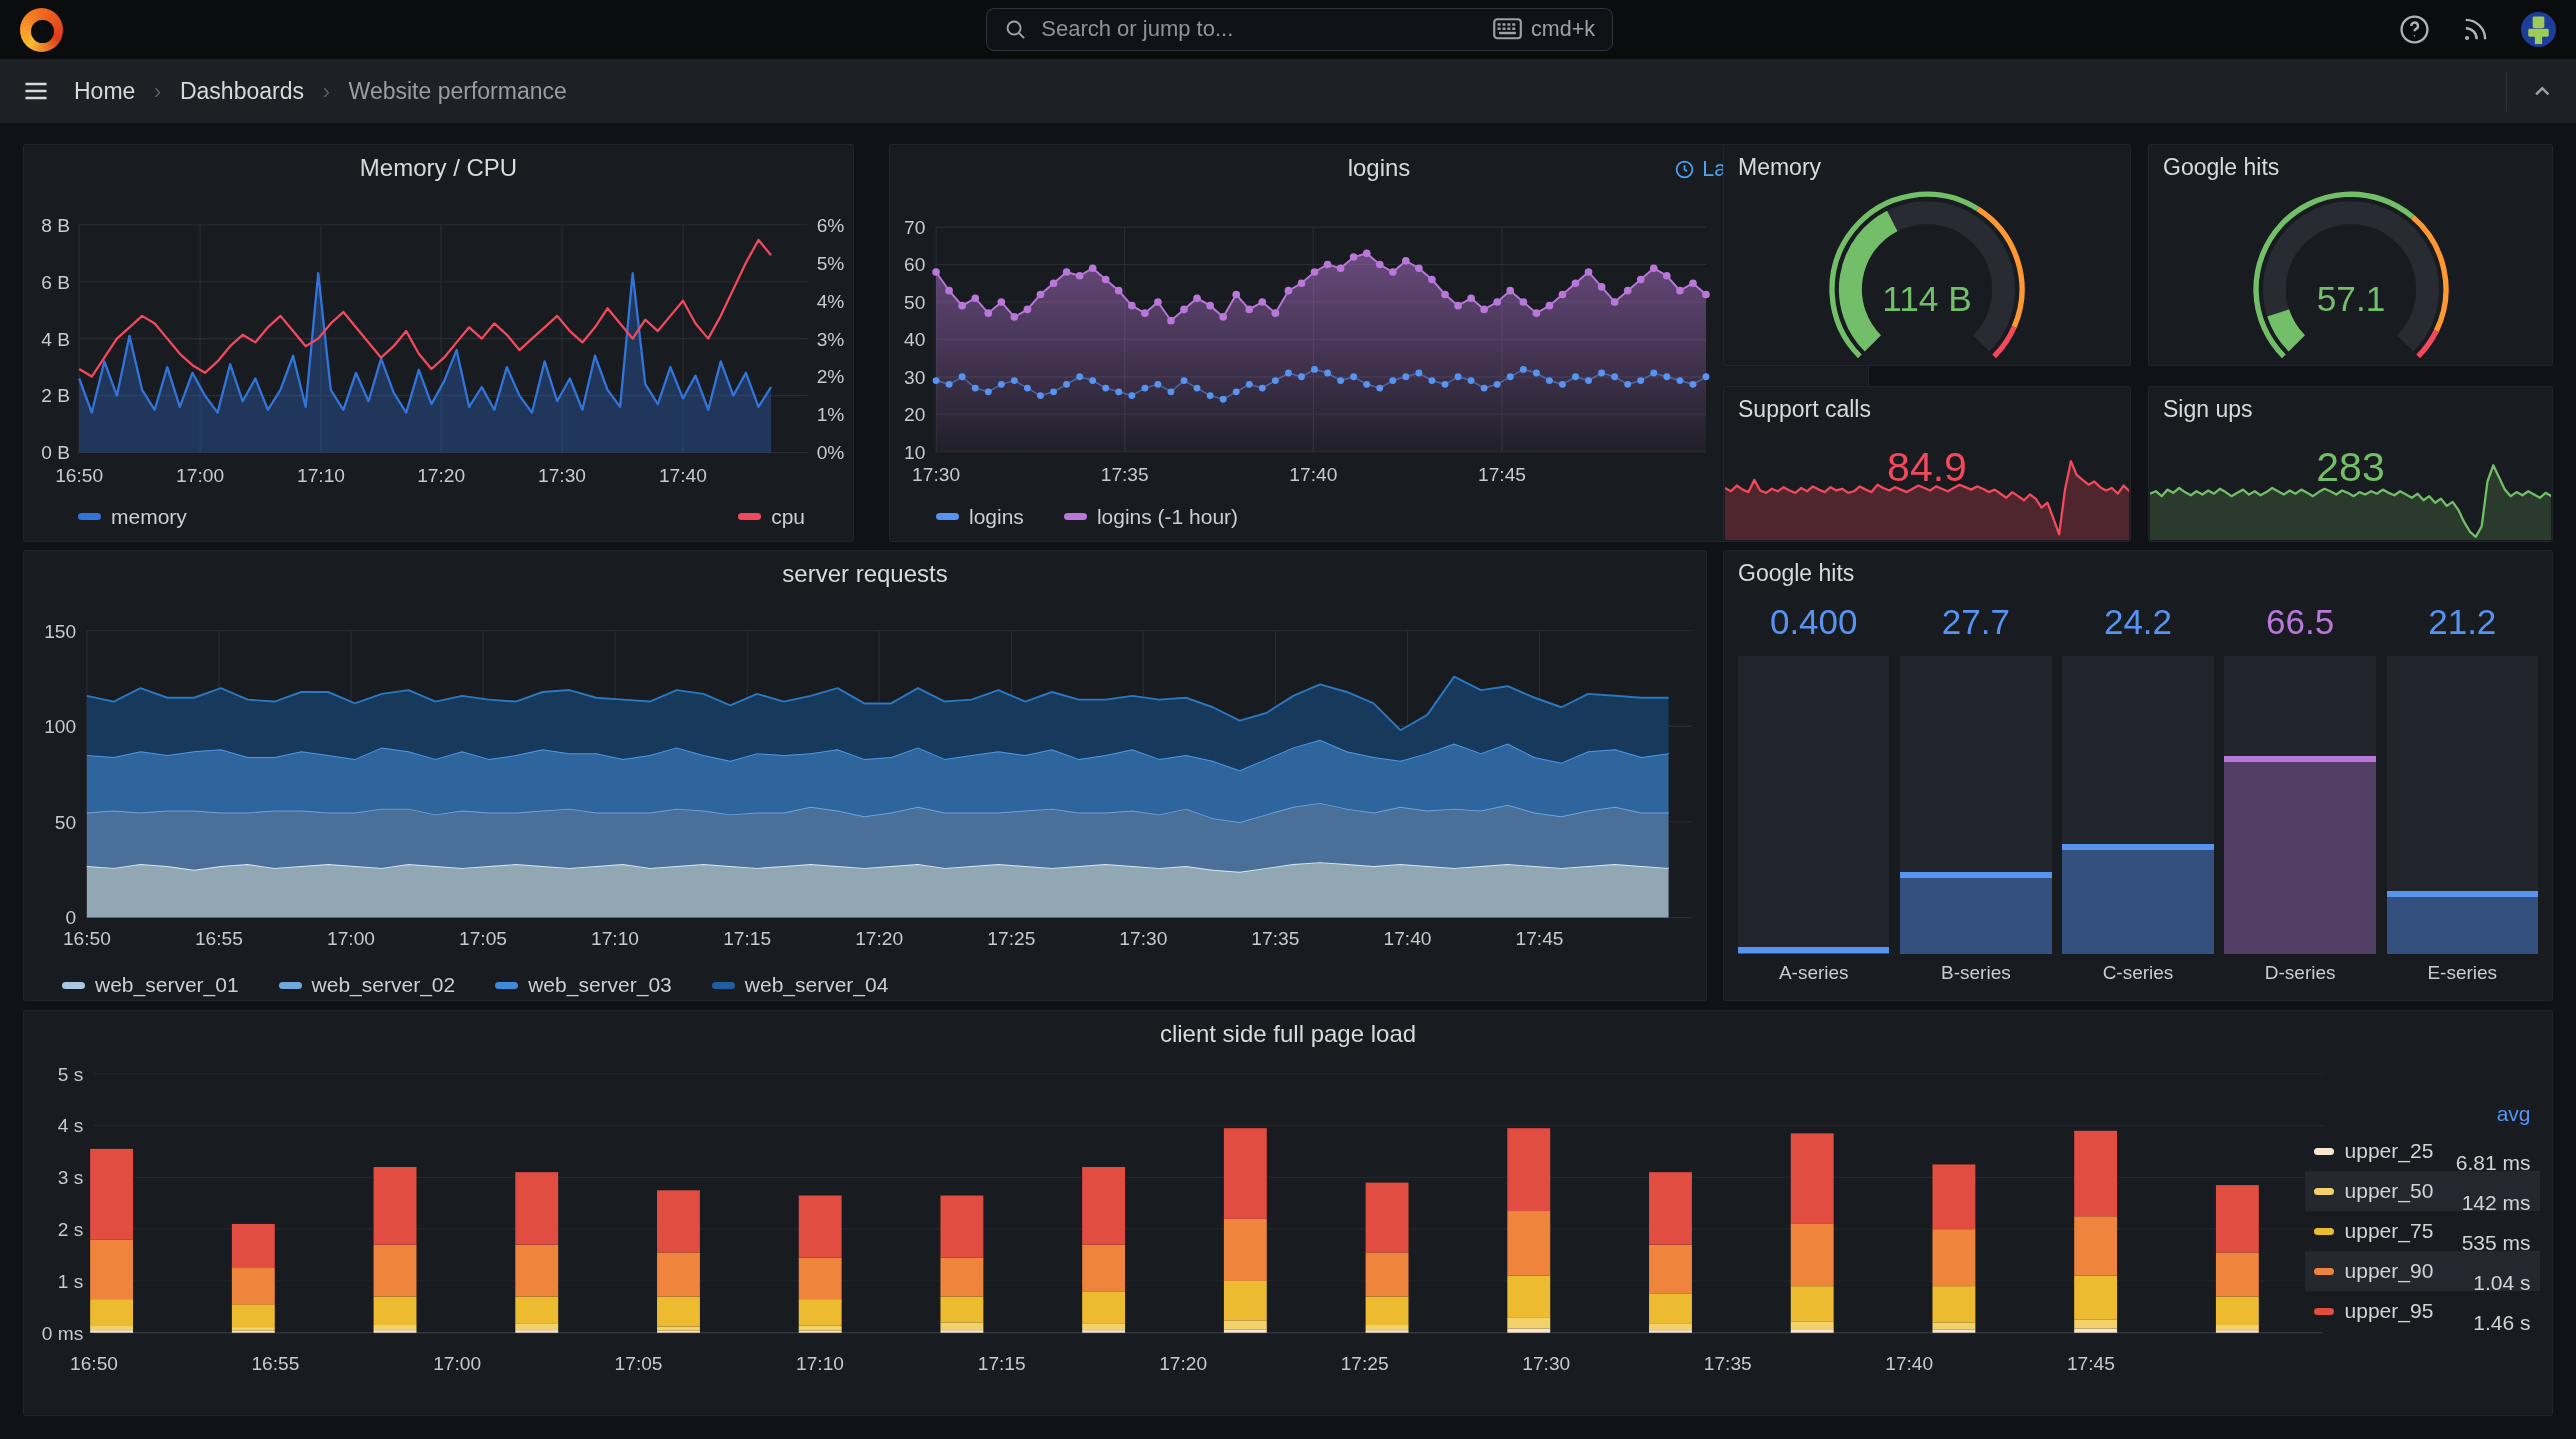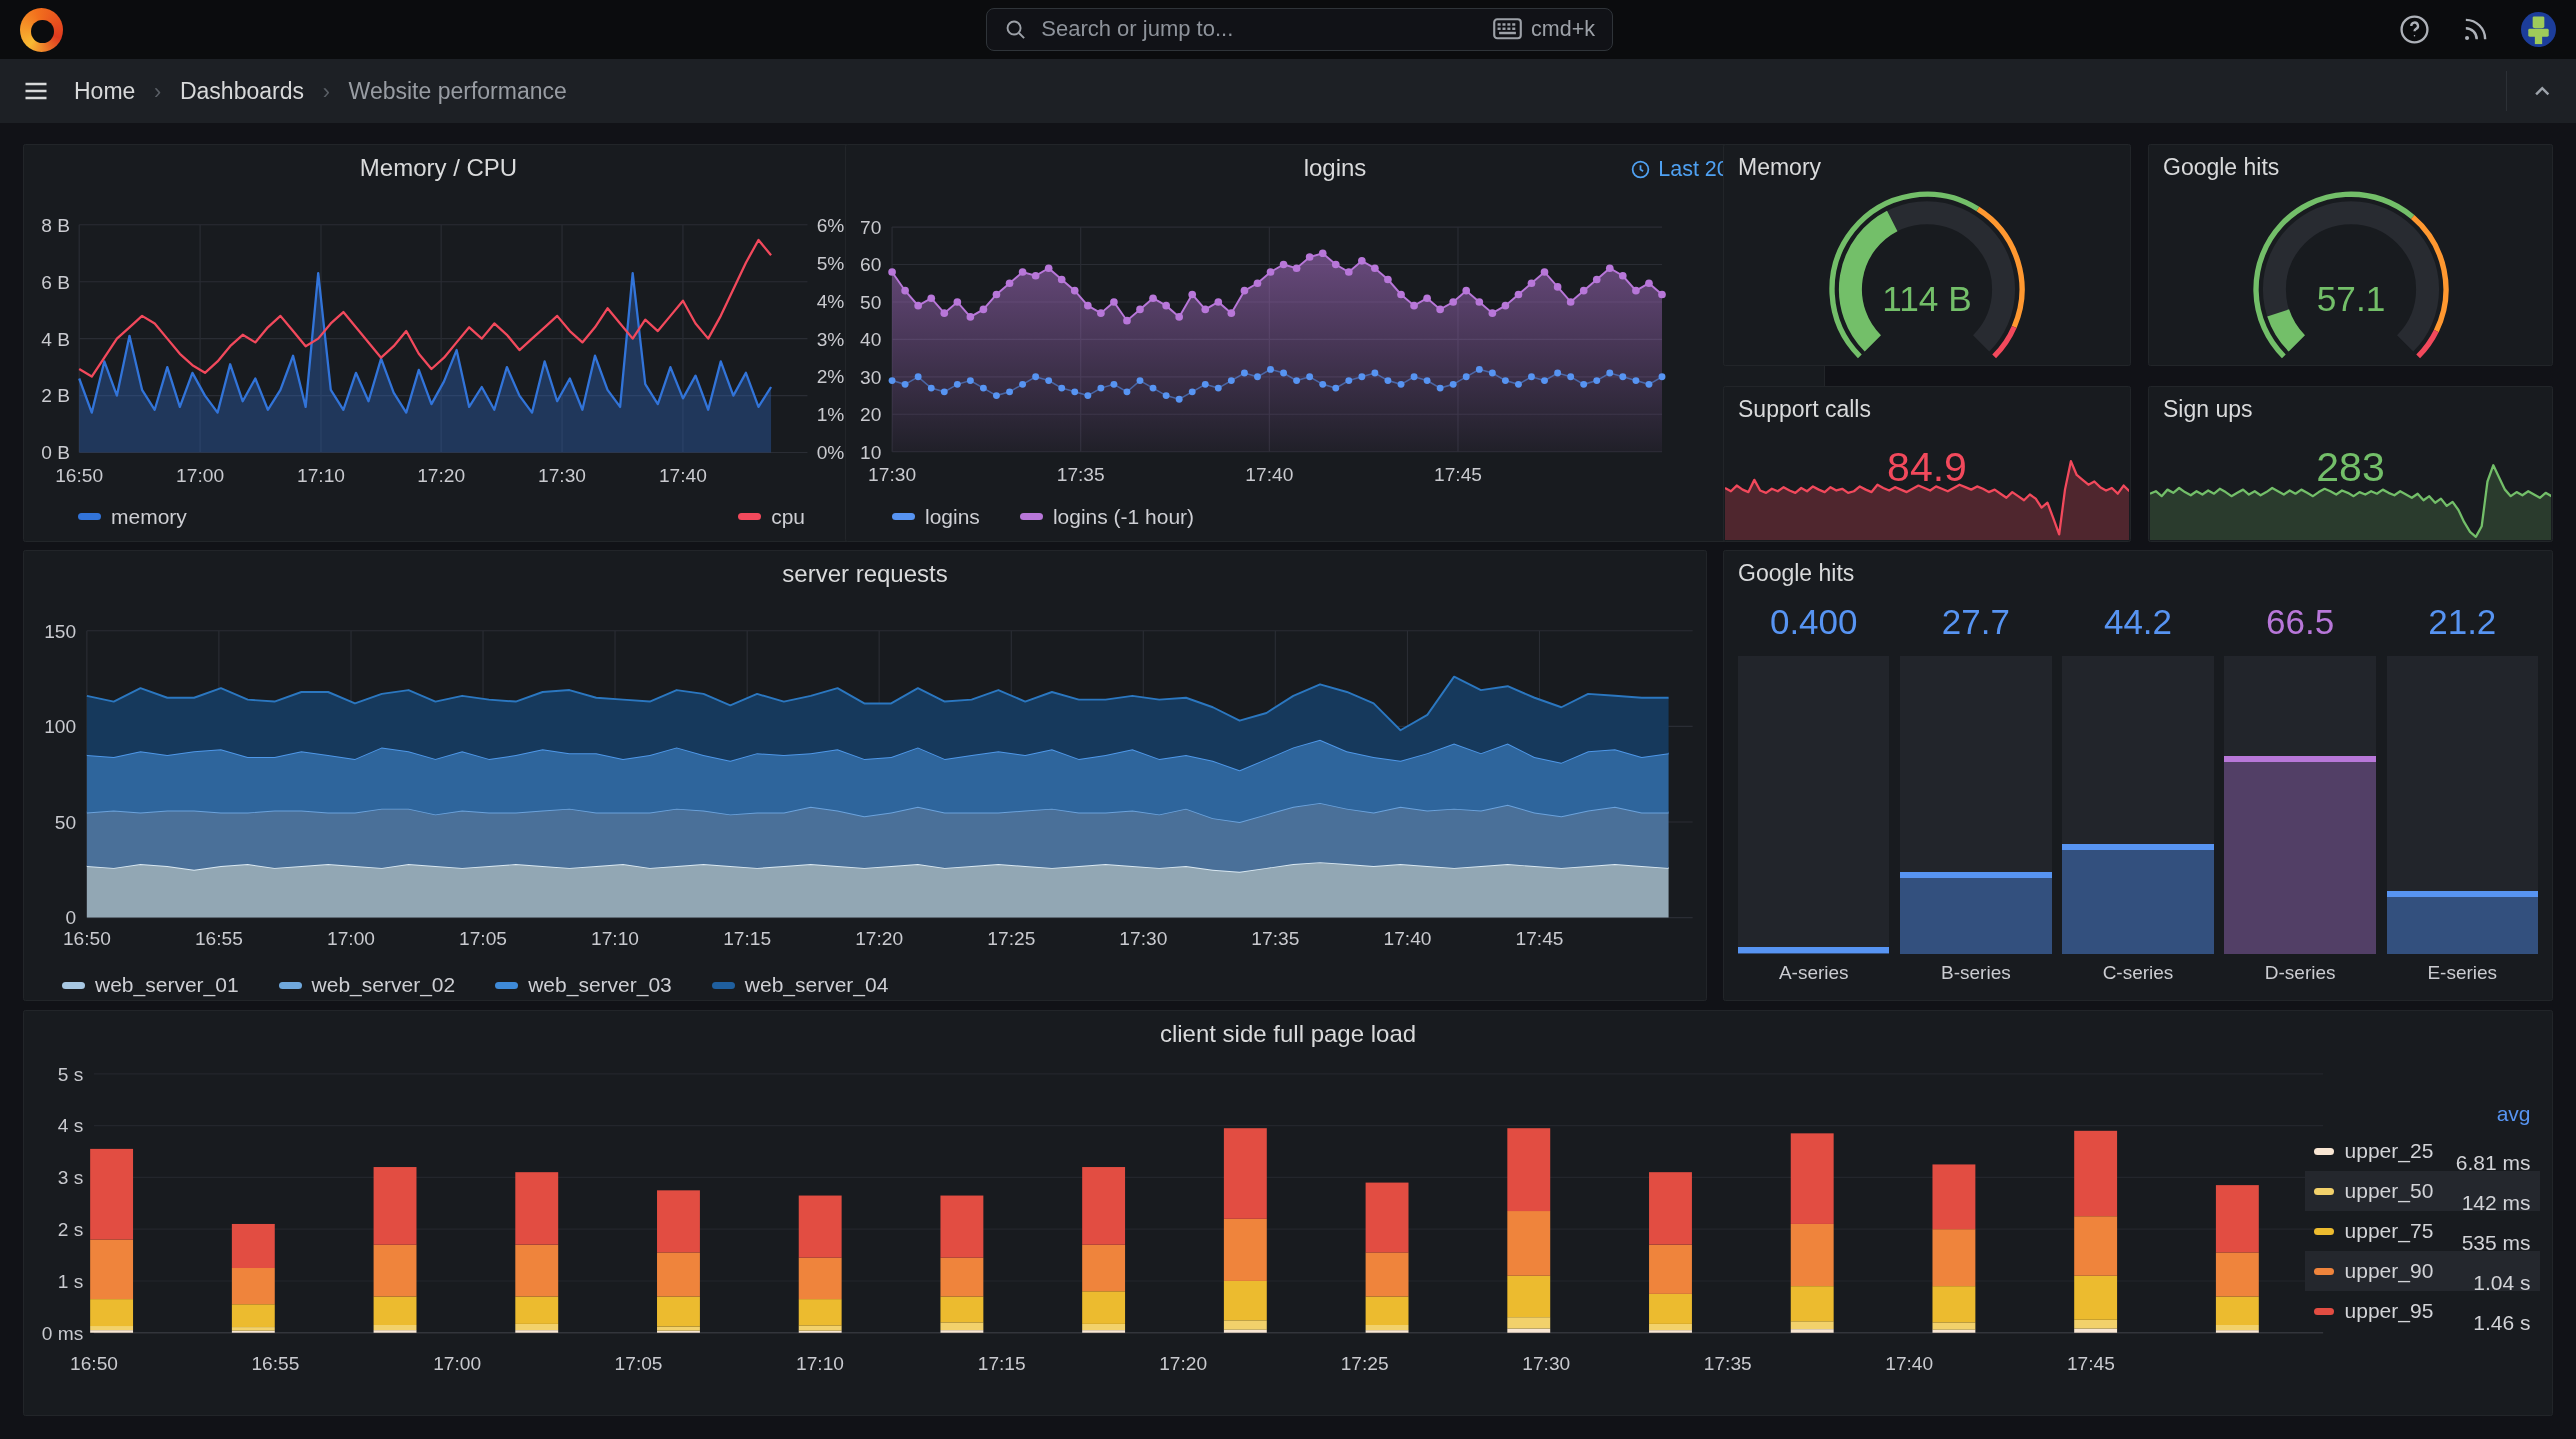--- a/index.html
+++ b/index.html
@@ -188,21 +188,21 @@
             <i class="pill" style="background: rgb(50, 116, 217);"></i>
             <span>memory</span>
           </span>
           <span class="litem">
             <i class="pill" style="background: rgb(242, 73, 92);"></i>
             <span>cpu</span>
           </span>
         </div>
     </section>
 
-    <section class="panel" style="left:845px;top:144px;width:980px;height:398px">
+    <section class="panel" style="left:889px;top:144px;width:980px;height:398px">
       <h2 class="ptitle">logins</h2>
       <div class="timerange">
         <svg width="21" height="21" viewBox="0 0 24 24" fill="none" stroke="#4FA1F2" stroke-width="2">
             <circle cx="12" cy="12" r="9"></circle>
             <path d="M12 7v5l3 2"></path>
           </svg>
         <span>Last 20 minutes</span>
       </div>
       <svg class="chart" width="836" height="398" viewBox="0 0 1090 519">
           <defs>
@@ -490,21 +490,21 @@
           <div class="bcol">
             <div class="bval" style="color: rgb(87, 148, 242);">27.7</div>
             <div class="btrack">
               <div class="bbar" style="height: 27.7%; background: rgb(51, 80, 126);">
                 <div class="bcap" style="background: rgb(87, 148, 242);"></div>
               </div>
             </div>
             <div class="blabel">B-series</div>
           </div>
           <div class="bcol">
-            <div class="bval" style="color: rgb(87, 148, 242);">44.2</div>
+            <div class="bval" style="color: rgb(87, 148, 242);">24.2</div>
             <div class="btrack">
               <div class="bbar" style="height: 37.1%; background: rgb(51, 80, 126);">
                 <div class="bcap" style="background: rgb(87, 148, 242);"></div>
               </div>
             </div>
             <div class="blabel">C-series</div>
           </div>
           <div class="bcol">
             <div class="bval" style="color: rgb(184, 119, 217);">66.5</div>
             <div class="btrack">

